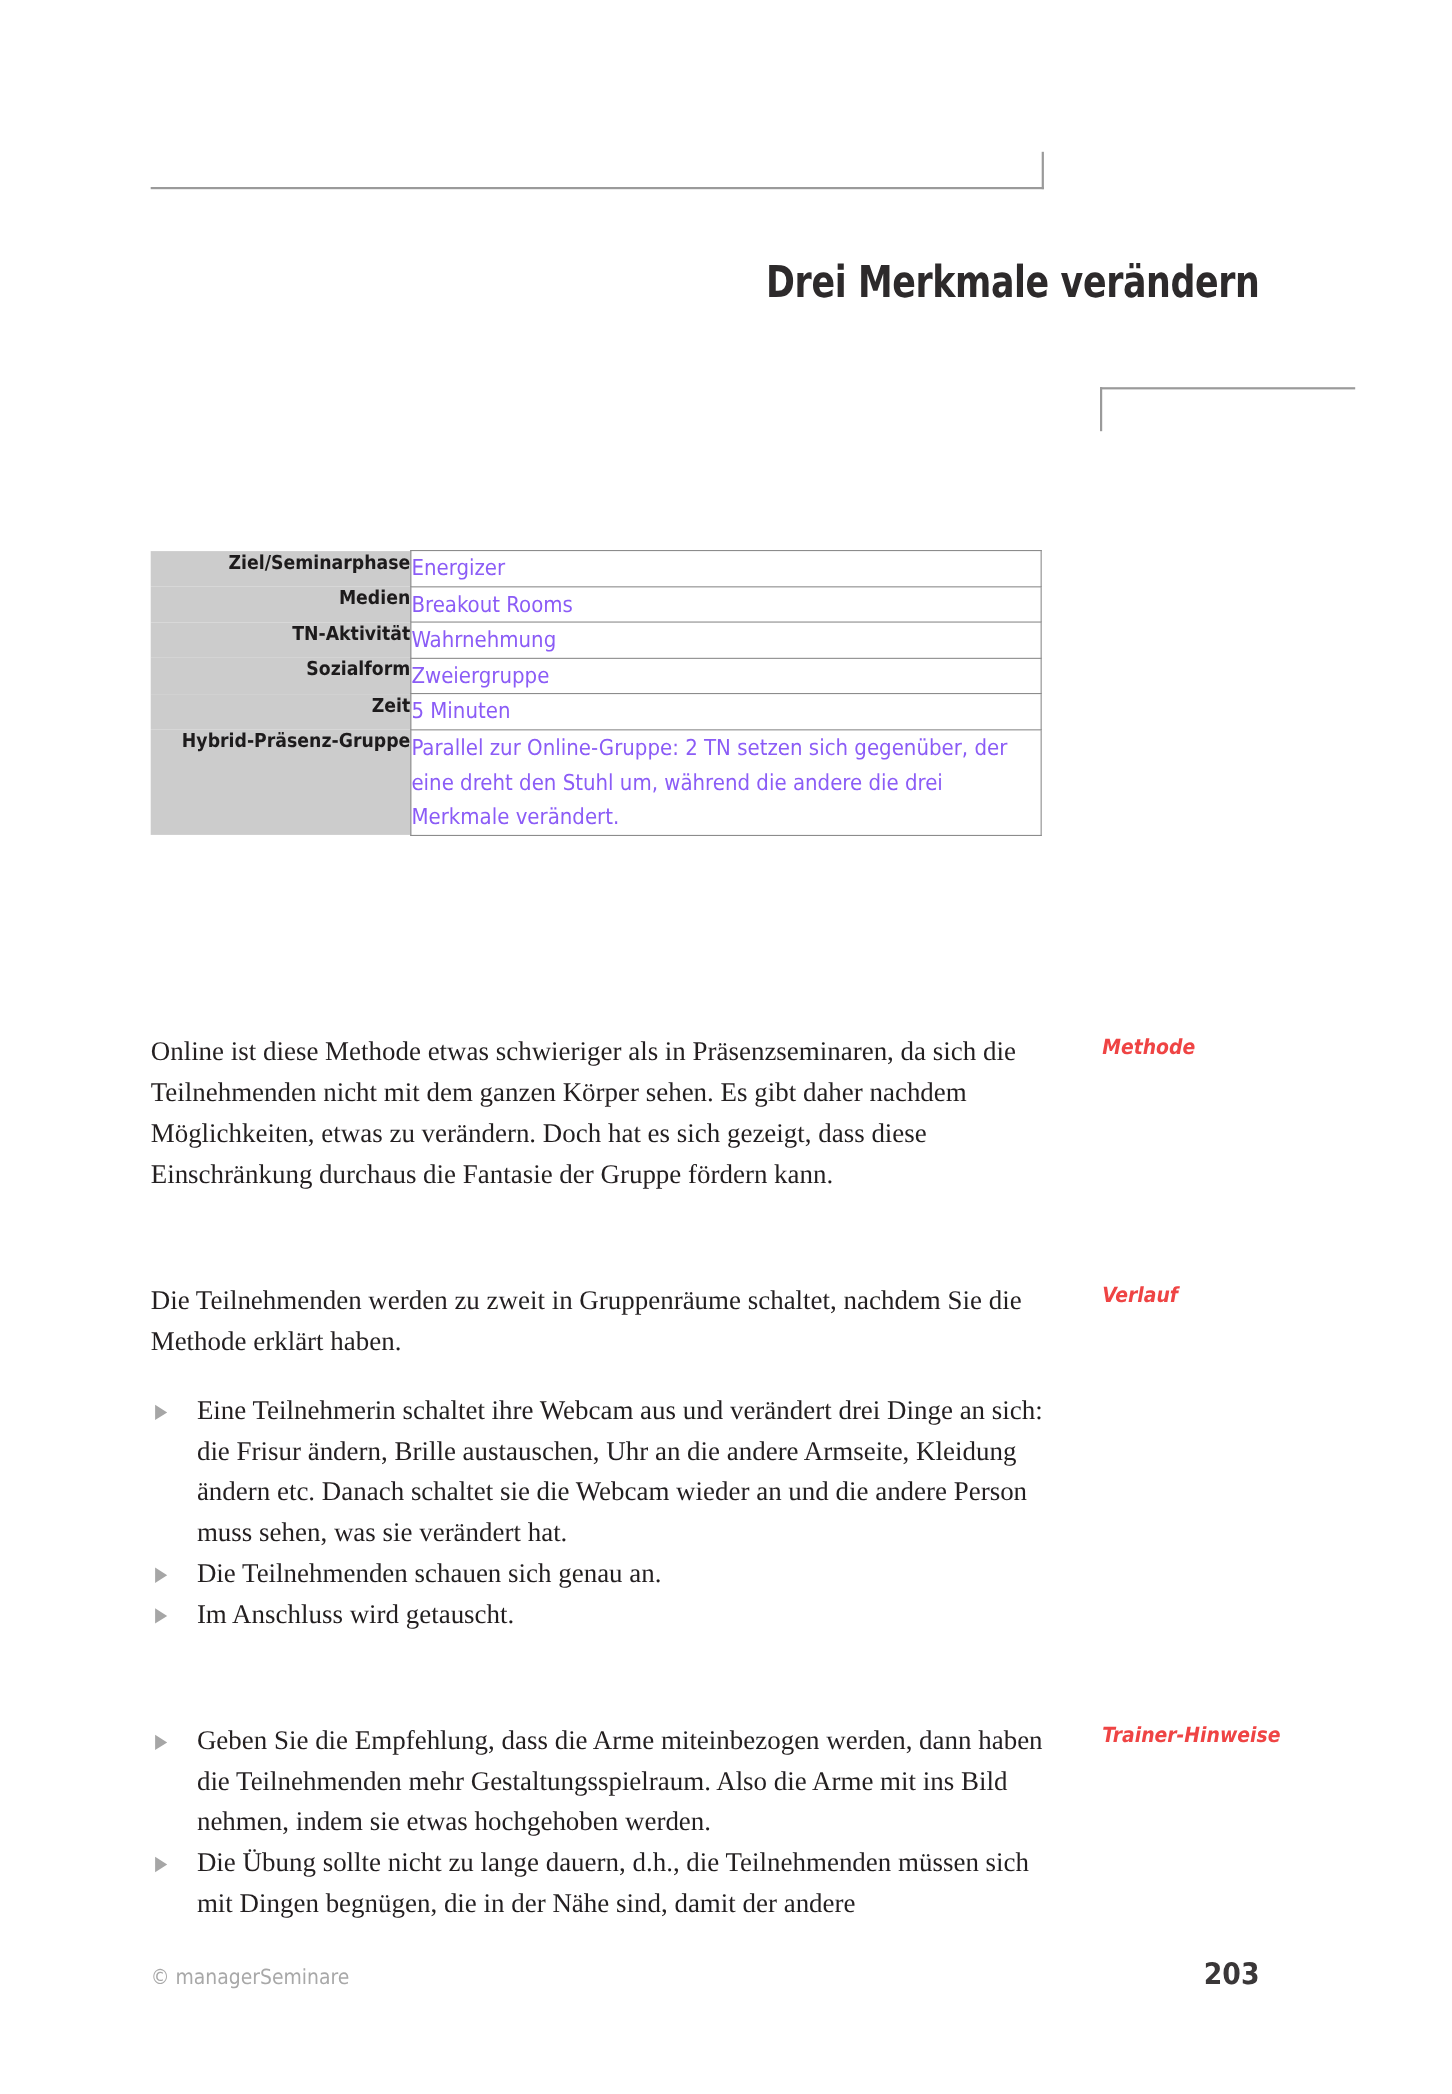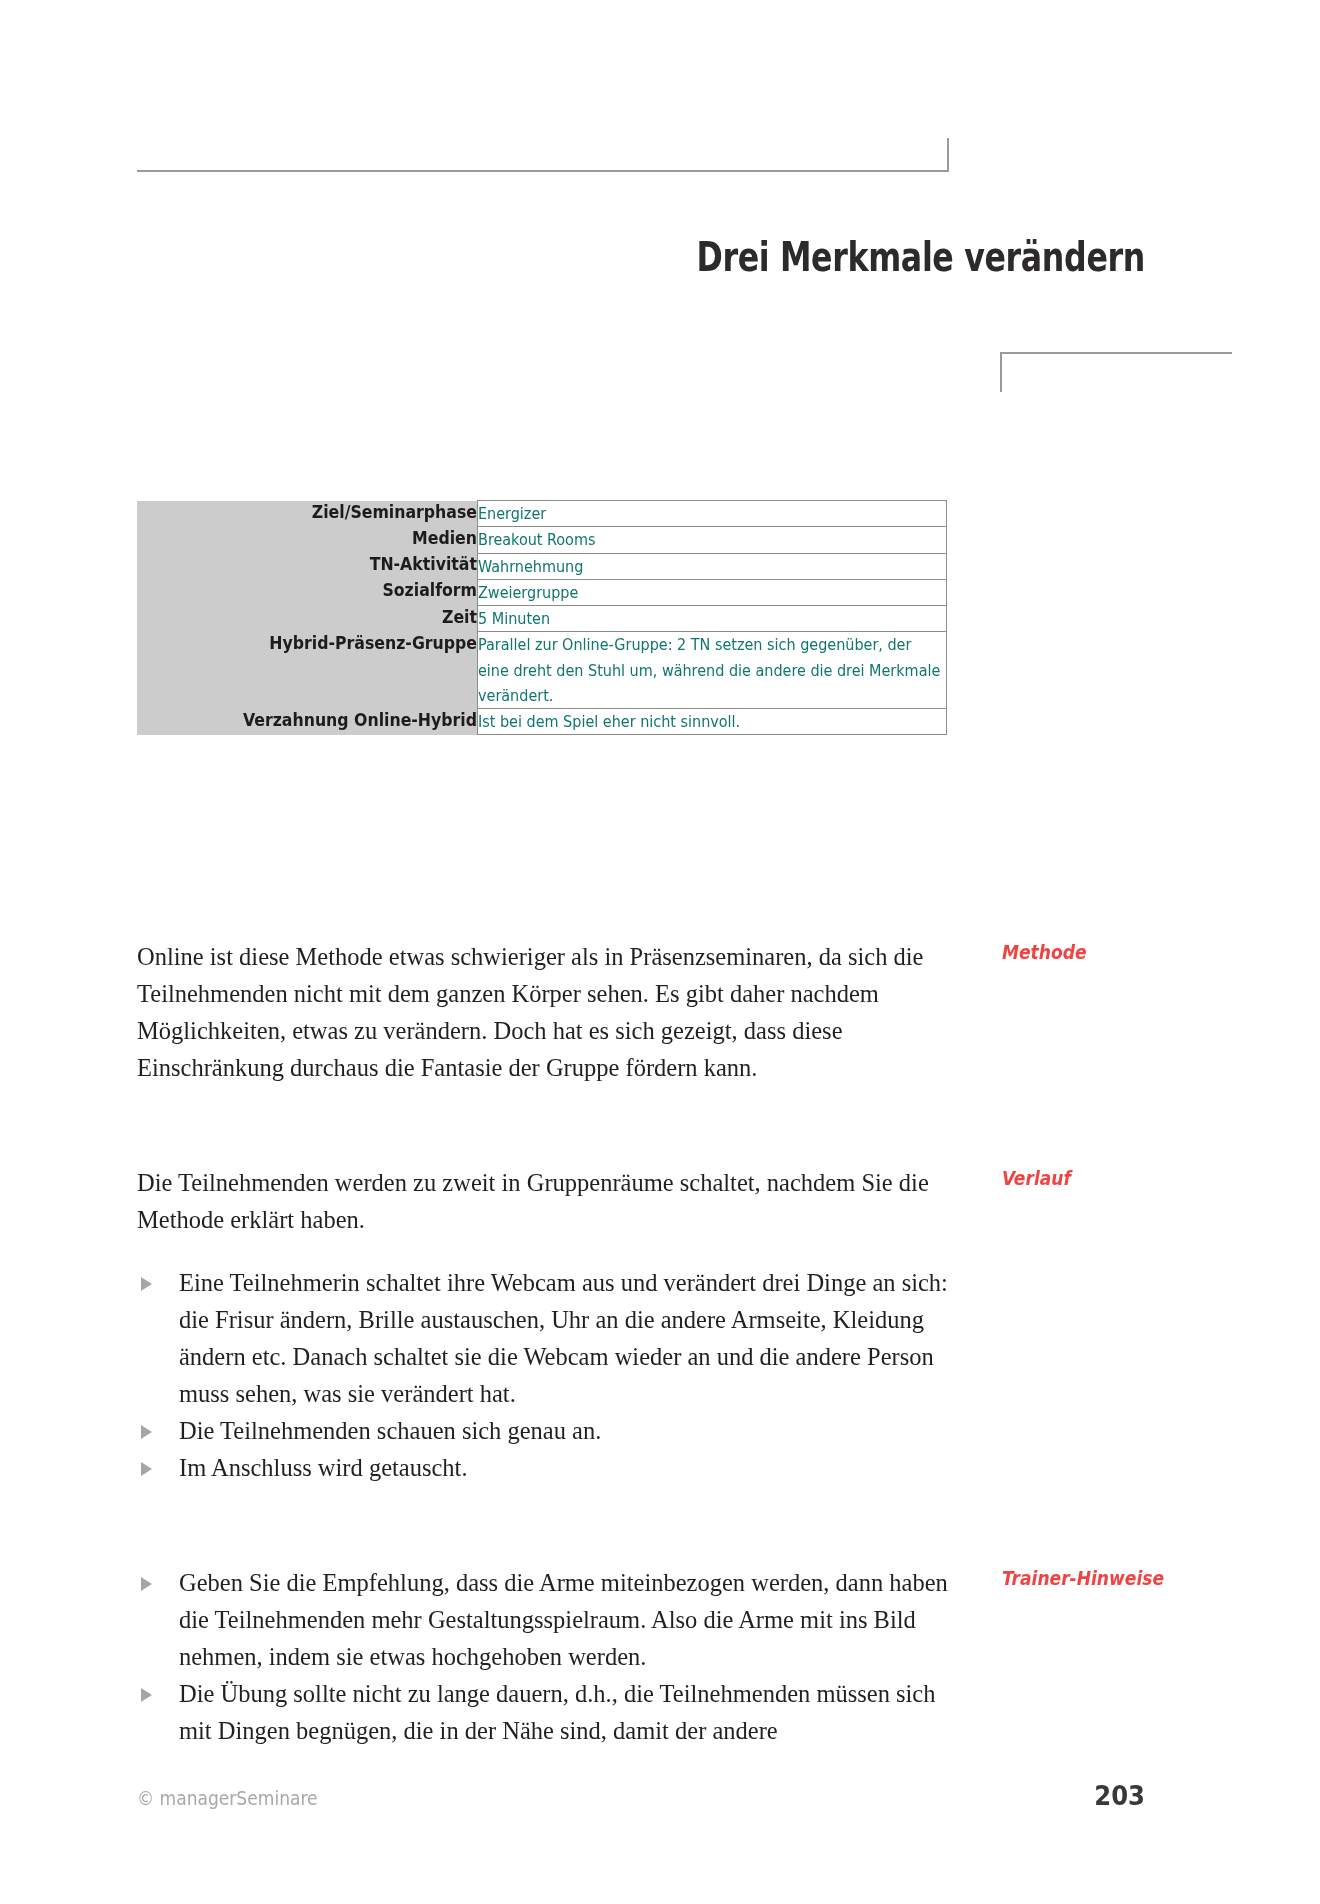--- a/index.html
+++ b/index.html
@@ -73,37 +73,37 @@
     top: 500px;
     width: 810px;
     border-collapse: collapse;
     table-layout: fixed;
   }
   .spec-table td {
     padding: 0;
     vertical-align: top;
   }
   .spec-label {
-    width: 340px;
+    width: 236px;
     background: #cccccc;
     text-align: right;
     font-family: "DejaVu Sans Condensed", "Liberation Sans Narrow", "Liberation Sans", sans-serif;
     font-weight: bold;
     font-size: 17.5px;
     color: #1d1b1c;
     padding: 8px 10px 7px 6px;
     line-height: 1.35;
     white-space: nowrap;
   }
   .spec-value {
     background: #ffffff;
     border: 1px solid #8c8c8c;
     font-family: "DejaVu Sans Condensed", "Liberation Sans Narrow", "Liberation Sans", sans-serif;
-    font-size: 16px;
-    color: #0f766e;
+    font-size: 20px;
+    color: #8b5cf6;
     padding: 8px 10px 7px 11px;
     line-height: 1.58;
   }
   tr.spec-row + tr.spec-row .spec-value {
     border-top: 1px solid #b8b8b8;
   }
   tr.spec-row + tr.spec-row .spec-value {
     border-top-width: 1px;
   }
 
@@ -216,24 +216,20 @@
       <td class="spec-value">Zweiergruppe</td>
     </tr>
     <tr class="spec-row">
       <td class="spec-label">Zeit</td>
       <td class="spec-value">5 Minuten</td>
     </tr>
     <tr class="spec-row">
       <td class="spec-label">Hybrid-Präsenz-Gruppe</td>
       <td class="spec-value">Parallel zur Online-Gruppe: 2 TN setzen sich gegenüber, der eine dreht den Stuhl um, während die andere die drei Merkmale verändert.</td>
     </tr>
-    <tr class="spec-row">
-      <td class="spec-label">Verzahnung Online-Hybrid</td>
-      <td class="spec-value">Ist bei dem Spiel eher nicht sinnvoll.</td>
-    </tr>
   </tbody>
 </table>
 
 <div class="content">
 
   <div class="section">
     <div class="margin-note">Methode</div>
     <div class="section-body">
       <p class="para">Online ist diese Methode etwas schwieriger als in Präsenzseminaren, da sich die Teilnehmenden nicht mit dem ganzen Körper sehen. Es gibt daher nachdem Möglichkeiten, etwas zu verändern. Doch hat es sich gezeigt, dass diese Einschränkung durchaus die Fantasie der Gruppe fördern kann.</p>
     </div>

